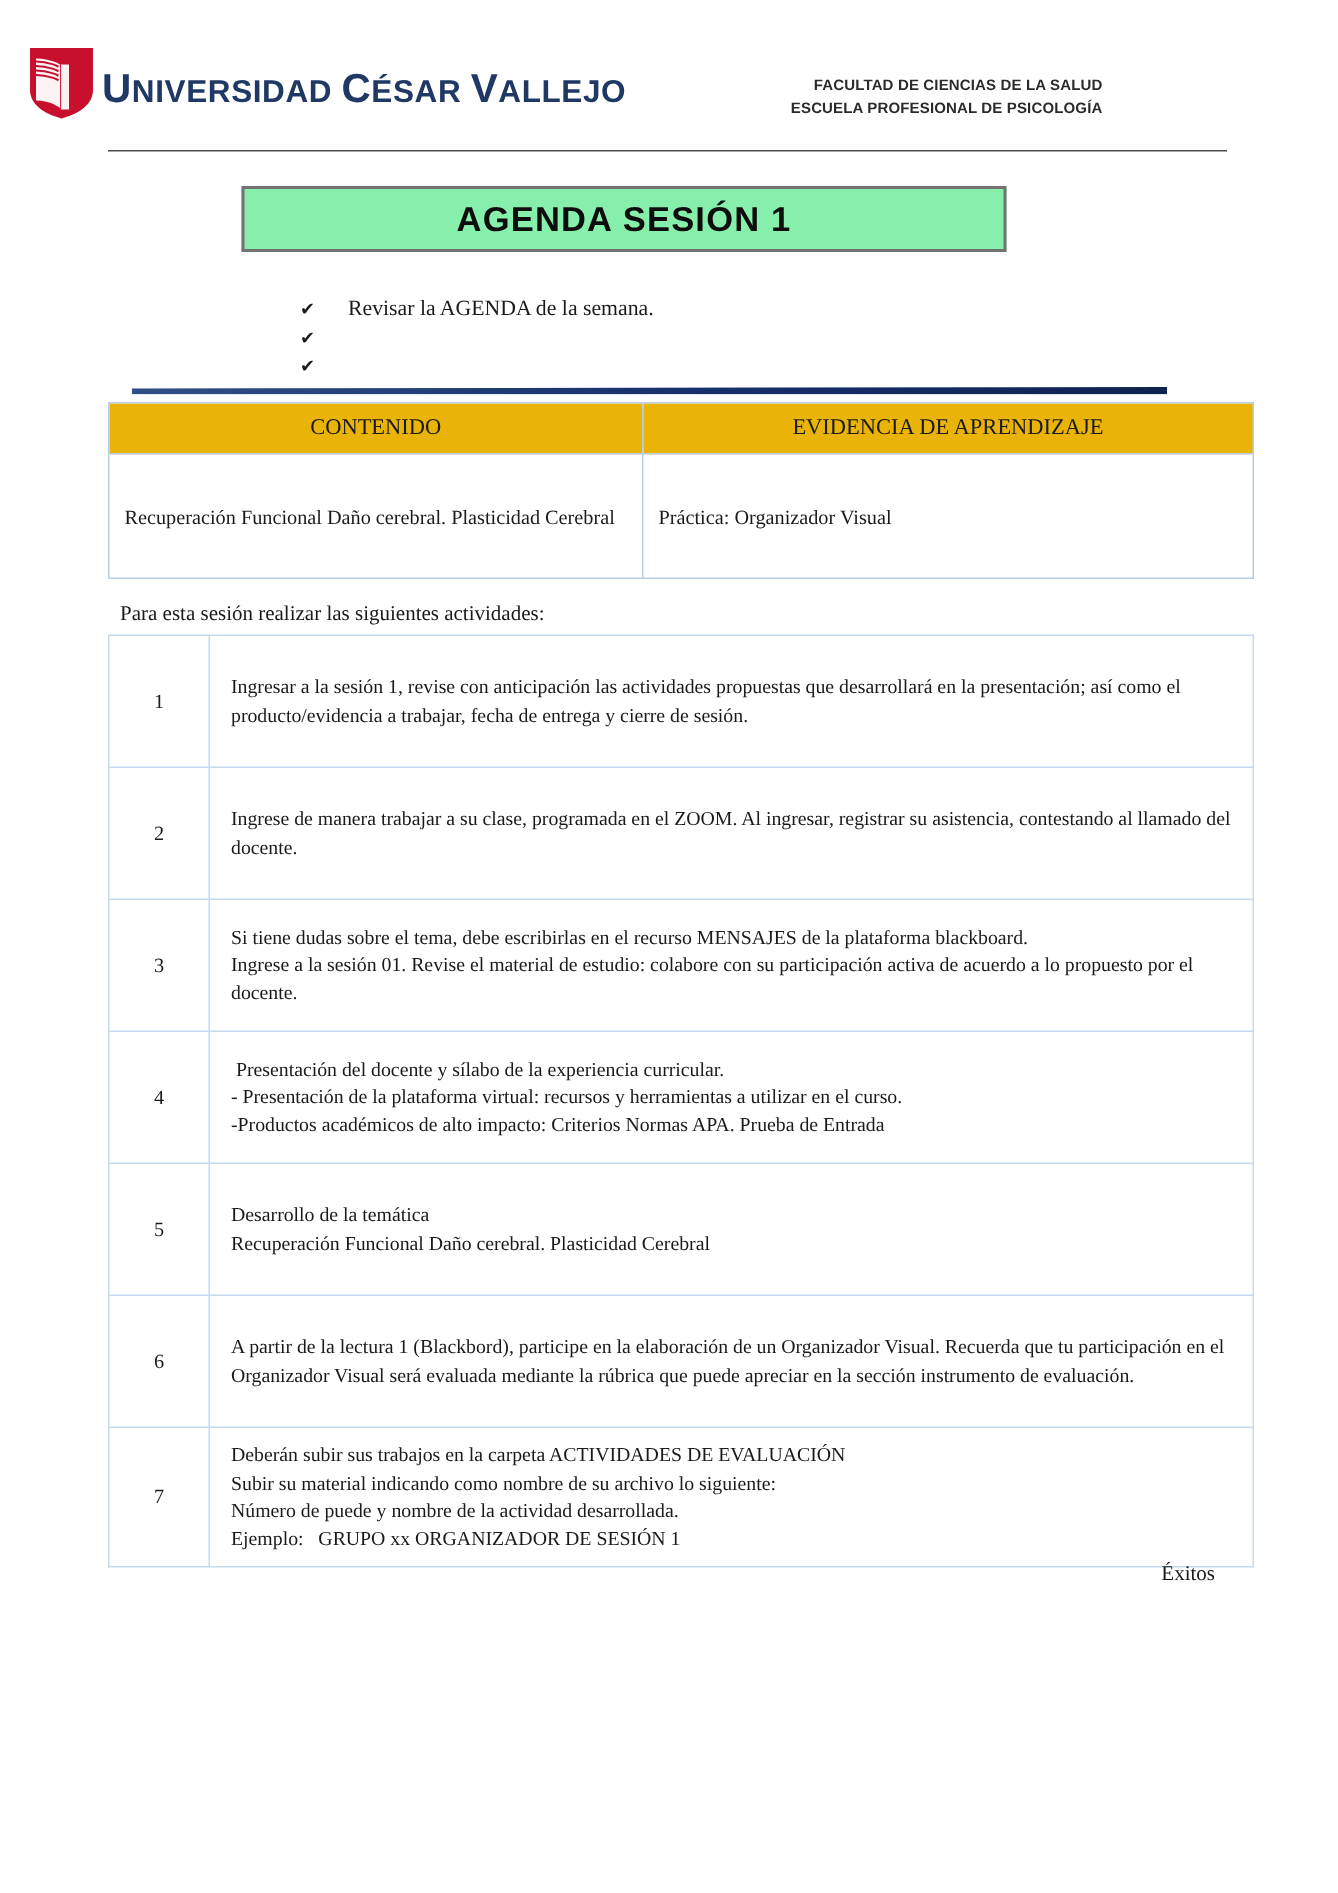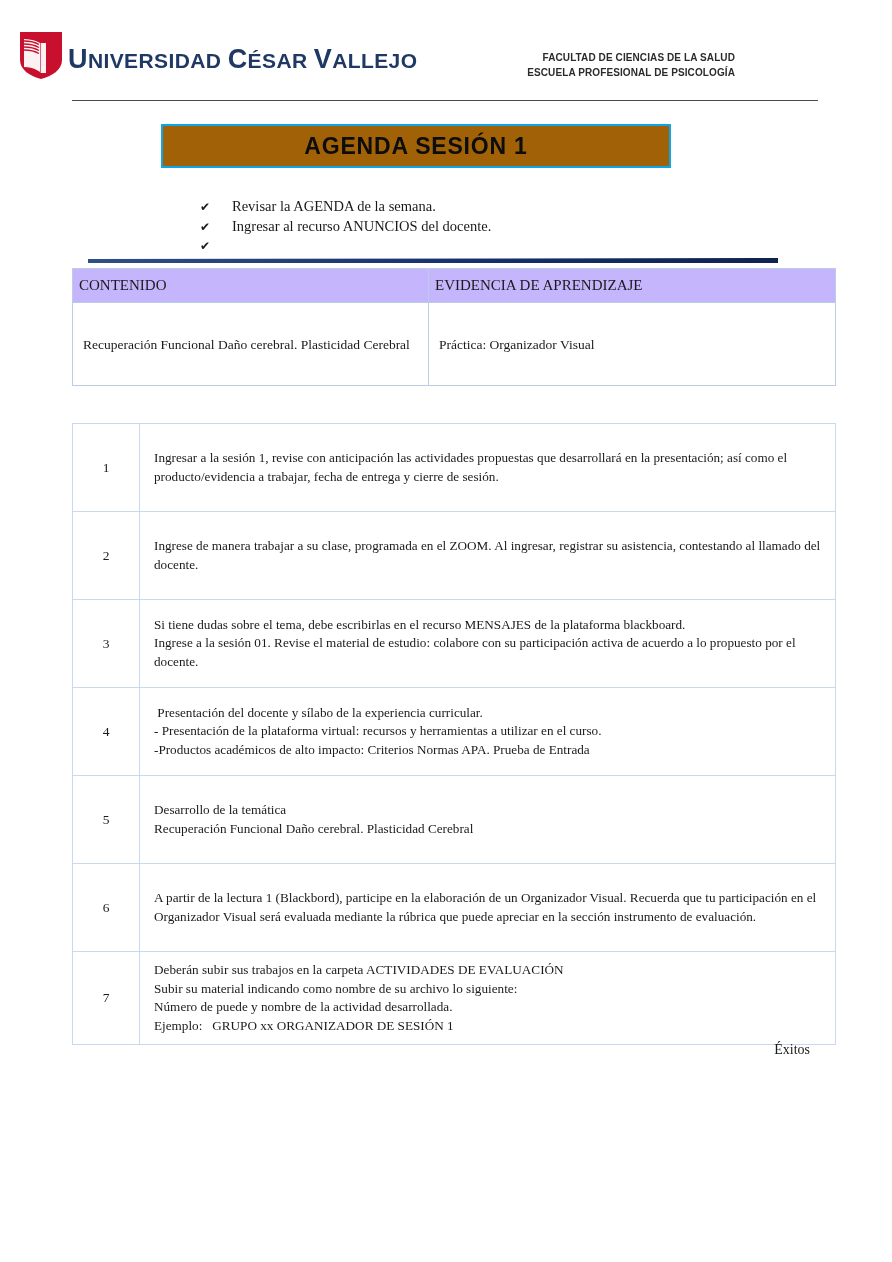--- a/index.html
+++ b/index.html
@@ -73,22 +73,22 @@
     background: #4a4a4a;
   }
 
   
   .title-box {
     position: absolute;
     left: 161px;
     top: 124px;
     width: 506px;
     height: 40px;
-    border: 2px solid #0ea5e9;
-    background: #a16207;
+    border: 2px solid #737373;
+    background: #86efac;
     display: flex;
     align-items: center;
     justify-content: center;
   }
   .title-text {
     font-family: "Liberation Sans", "DejaVu Sans", sans-serif;
     font-size: 23px;
     font-weight: bold;
     letter-spacing: 0.8px;
     color: #0d0d0d;
@@ -143,24 +143,24 @@
     width: 764px;
     border-collapse: collapse;
     table-layout: fixed;
   }
   .content-table th,
   .content-table td {
     border: 1px solid #b9cde4;
     vertical-align: middle;
   }
   .content-table thead th {
-    background: #c4b5fd;
+    background: #eab308;
     font-weight: normal;
     font-size: 15px;
-    text-align: left;
+    text-align: center;
     height: 33px;
     padding: 0 6px;
   }
   .content-table tbody td {
     background: #ffffff;
     height: 70px;
     font-size: 13.5px;
     line-height: 17px;
     padding: 6px 10px;
   }
@@ -245,21 +245,20 @@
   </div>
 
 
   <ul class="check-list">
     <li>
       <span class="check-mark">✔</span>
       <span>Revisar la AGENDA de la semana.</span>
     </li>
     <li>
       <span class="check-mark">✔</span>
-      <span>Ingresar al recurso ANUNCIOS del docente.</span>
     </li>
     <li>
       <span class="check-mark">✔</span>
     </li>
   </ul>
 
   <div class="navy-bar"></div>
 
   <table class="content-table">
     <thead>
@@ -269,20 +268,21 @@
       </tr>
     </thead>
     <tbody>
       <tr>
         <td class="cell-justified">Recuperación Funcional Daño cerebral. Plasticidad Cerebral</td>
         <td>Práctica: Organizador Visual</td>
       </tr>
     </tbody>
   </table>
 
+  <div class="activities-lead">Para esta sesión realizar las siguientes actividades:</div>
 
   <table class="activities-table">
     <tbody>
       <tr>
         <td class="num">1</td>
         <td class="body">
           <span class="act-line">Ingresar a la sesión 1, revise con anticipación las actividades propuestas que desarrollará en la presentación; así como el producto/evidencia a trabajar, fecha de entrega y cierre de sesión.</span>
         </td>
       </tr>
       <tr>

